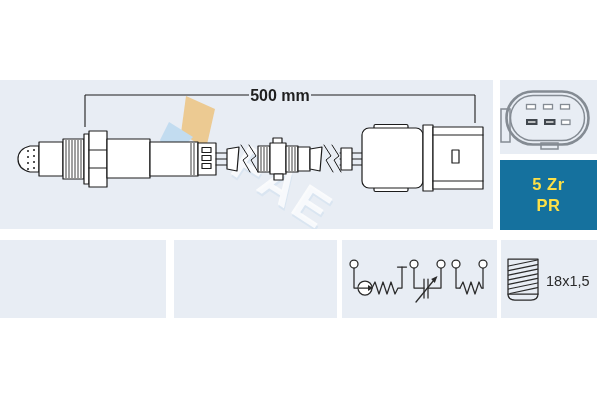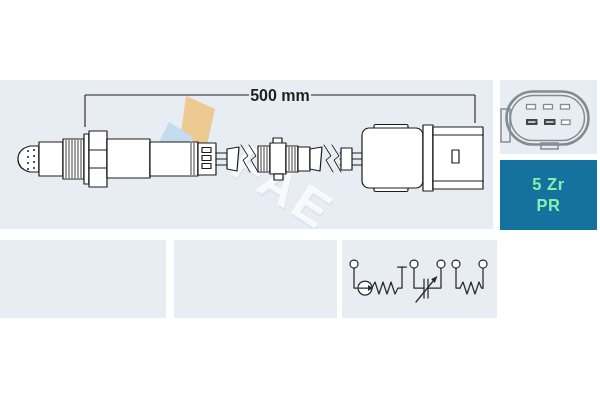--- a/index.html
+++ b/index.html
@@ -3,21 +3,21 @@
 <meta charset="utf-8">
 <style>
   html,body{margin:0;padding:0;background:#fff;}
   body{font-family:"Liberation Sans",sans-serif;}
   #stage{position:relative;width:600px;height:400px;background:#fff;overflow:hidden;}
   .panel{position:absolute;background:var(--panel-bg);}
   #panel-main{left:0;top:80px;width:493px;height:149px;}
   #panel-conn{left:500px;top:80px;width:97px;height:74px;}
   #badge{left:500px;top:160px;width:97px;height:70px;background:var(--badge-bg);
          display:flex;flex-direction:column;align-items:center;justify-content:center;}
-  #badge .badge-line{color:#86efac;font-weight:bold;font-size:16.5px;line-height:21px;letter-spacing:.5px;}
+  #badge .badge-line{color:#fde047;font-weight:bold;font-size:16.5px;line-height:21px;letter-spacing:.5px;}
   #panel-a{left:0;top:240px;width:166px;height:78px;}
   #panel-b{left:174px;top:240px;width:163px;height:78px;}
   #panel-c{left:342px;top:240px;width:155px;height:78px;}
   #panel-d{left:501px;top:240px;width:96px;height:78px;}
   svg{position:absolute;left:0;top:0;display:block;}
   svg text{font-family:"Liberation Sans",sans-serif;}
   .st{stroke:var(--line);fill:#fff;stroke-width:1.2;stroke-linejoin:round;stroke-linecap:round;}
   .ln{stroke:var(--line);fill:none;stroke-width:1;stroke-linecap:round;}
   .thin{stroke:var(--line);fill:none;stroke-width:.85;}
   .dot{fill:var(--line);stroke:none;}
@@ -193,14 +193,24 @@
       <g>
         <circle class="sc-circ" cx="456" cy="264" r="4"></circle>
         <path class="sc" d="M456,268 V288 H460"></path>
         <path class="sc" d="M460,288 L463,282 L467,294 L471,282 L475,294 L479,282 L481.5,288 H483"></path>
         <path class="sc" d="M483,288 V268"></path>
         <circle class="sc-circ" cx="483" cy="264" r="4"></circle>
       </g>
     </svg>
   </div>
 
+  <div id="panel-d" class="panel">
+    <svg width="96" height="78" viewBox="501 240 96 78">
+      <g>
+        <path class="sc" fill="#fff" d="M508,259 H538 V294 Q538,300 531,300 H515 Q508,300 508,294 Z"></path>
+        <path class="sc" stroke-width="1" d="M508,294 H538"></path>
+        <path class="sc" stroke-width="1" d="M508.5,266 L537.5,260 M508.5,270.6 L537.5,264.6 M508.5,275.2 L537.5,269.2 M508.5,279.8 L537.5,273.8 M508.5,284.4 L537.5,278.4 M508.5,289 L537.5,283 M510,293.5 L537.5,287.6"></path>
+      </g>
+      <text class="thread-label" x="546" y="286">18x1,5</text>
+    </svg>
+  </div>
 
 </div>
 
 </body></html>

